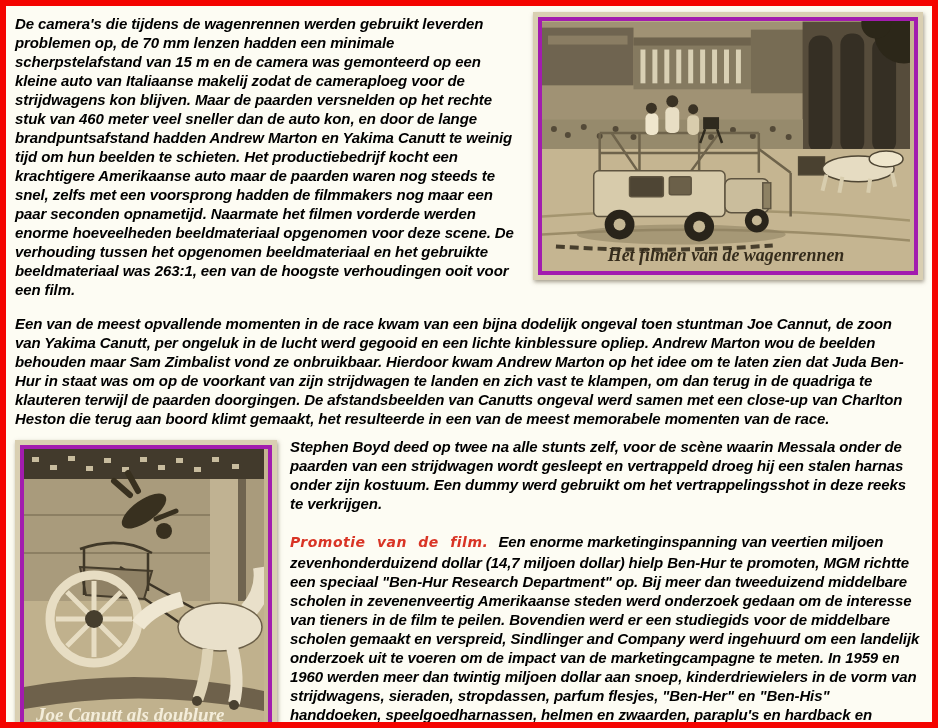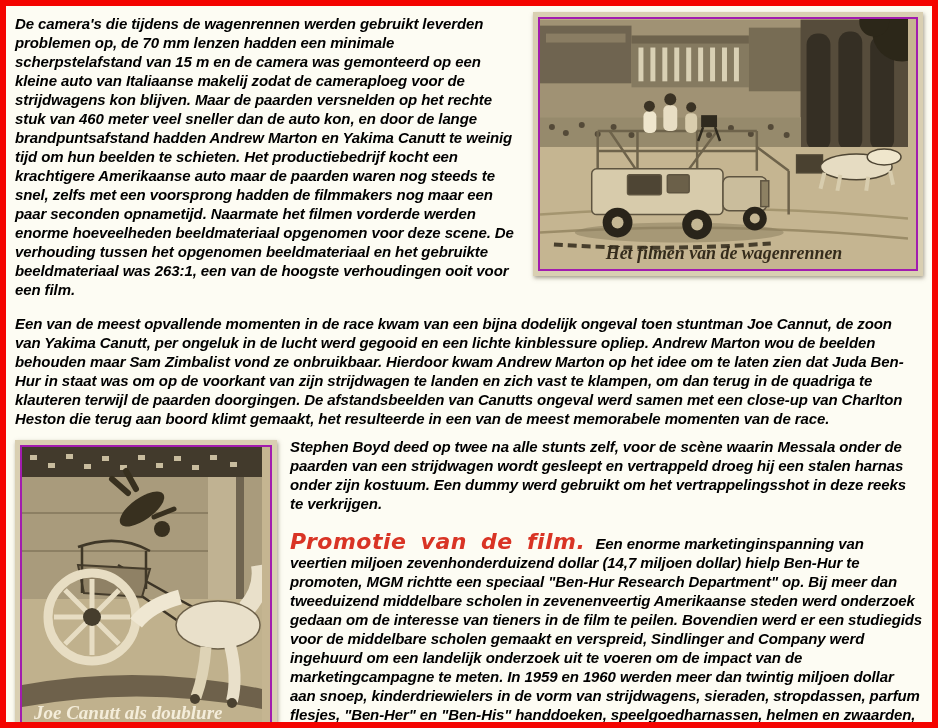--- a/index.html
+++ b/index.html
@@ -22,31 +22,31 @@
   }
   .para-cameras{margin:2px 0 15px 0;}
   .para-accident{margin:0 17px 6px 0;}
   .para-stunts{margin:2px 0 18px 0;}
   .para-promo{margin:0 0 10px 0;}
   .photo{
     background:#d9cfb2;
     padding:5px;
     box-shadow:1px 2px 4px rgba(90,78,55,.55);
   }
-  .photo-inner{border:2px solid #a21caf;display:block;background:#c5b591;}
+  .photo-inner{border:4px solid #a21caf;display:block;background:#c5b591;}
   .photo-inner svg{display:block;}
   .photo-filming{float:right;width:380px;margin:0 0 10px 10px;}
   .photo-stunt{float:left;width:252px;margin:3px 13px 2px 0;}
   .section-lower{margin-top:9px;}
   .red-heading{
     color:#d93425;
     font-family:"DejaVu Sans",sans-serif;
     font-weight:700;font-style:italic;
     letter-spacing:.5px;word-spacing:6px;
-    font-size:22px;line-height:22px;
+    font-size:14px;line-height:22px;
     padding-right:6px;
   }
   .clear{clear:both;}
 </style>
 </head>
 <body>
 
 <div class="page">
 
   <div class="photo photo-filming">

